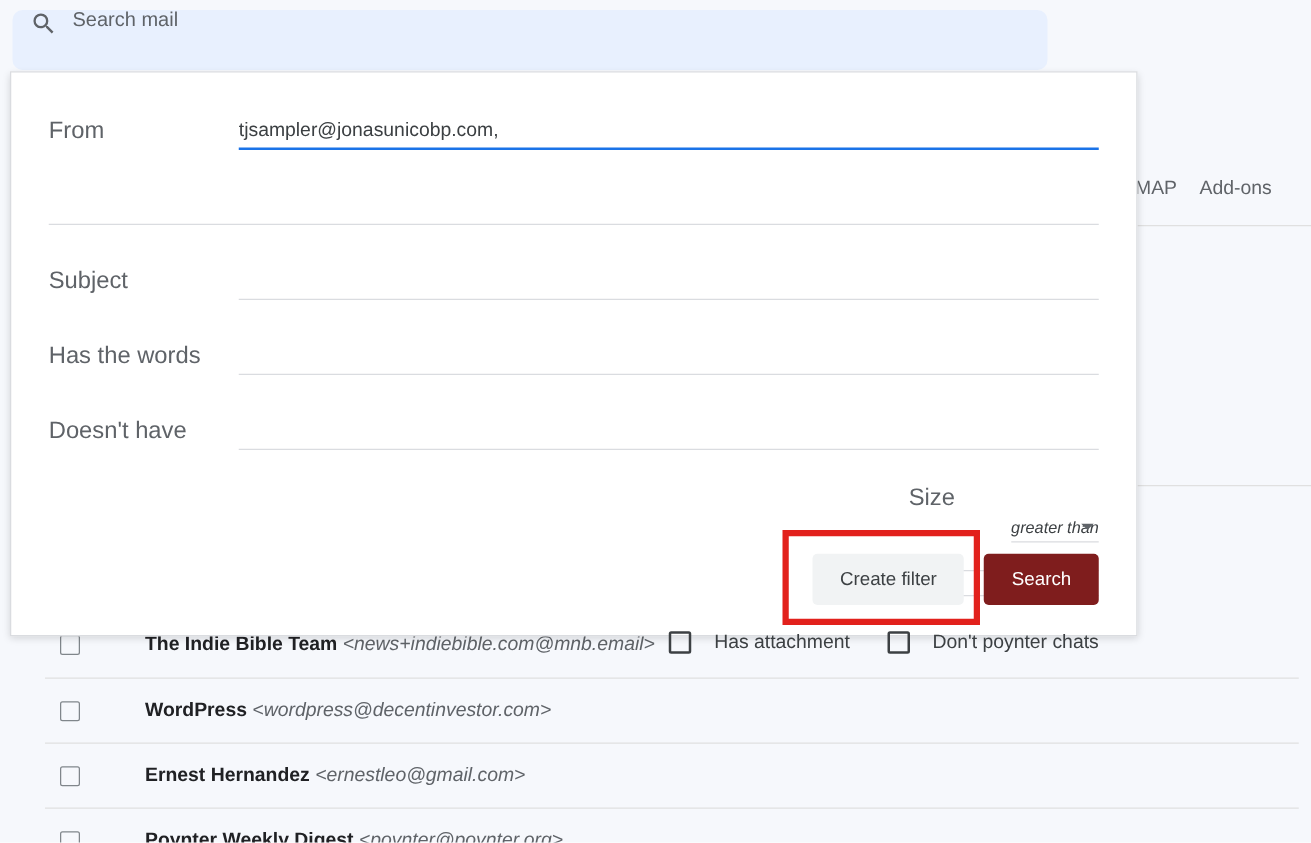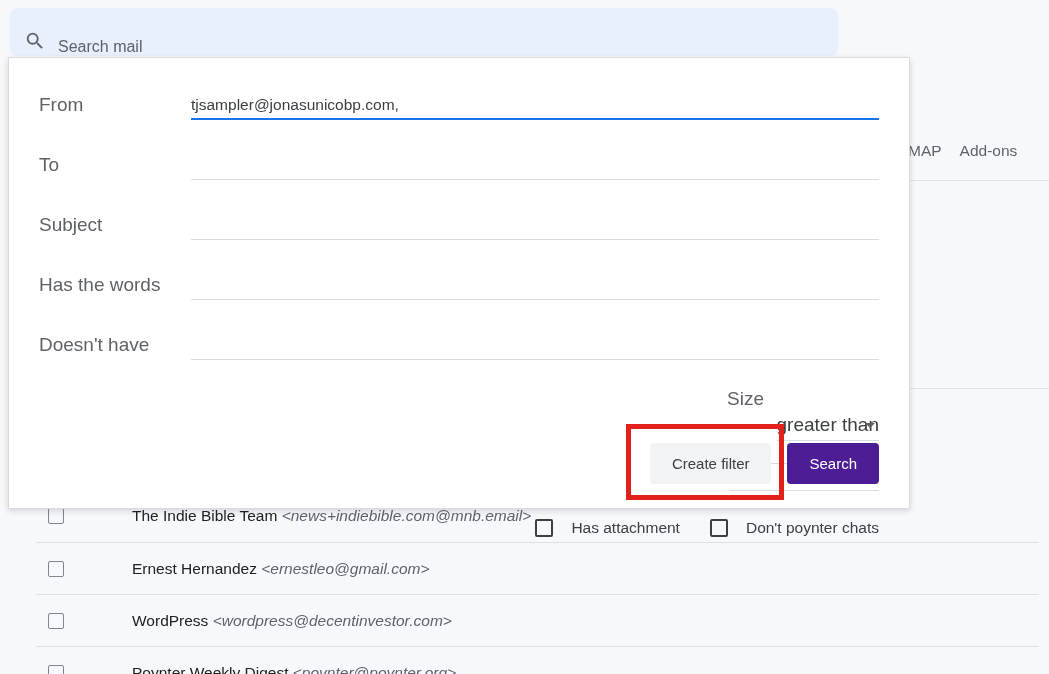--- a/index.html
+++ b/index.html
@@ -17,21 +17,21 @@
     }
     .search-bar {
       position: absolute;
       top: 8px;
       left: 10px;
       width: 828px;
       height: 48px;
       background: #e8f0fe;
       border-radius: 8px;
       display: flex;
-      align-items: flex-end;
+      align-items: flex-start;
       padding-left: 14px;
     }
     .search-icon svg {
       width: 22px;
       height: 22px;
       fill: #5f6368;
     }
     .search-placeholder {
       margin-left: 12px;
       color: #5f6368;
@@ -89,22 +89,23 @@
     .size-select-wrap {
       position: relative;
       flex: 1;
       max-width: 315px;
       border-bottom: 1px solid #dadce0;
       display: flex;
       align-items: center;
       padding-bottom: 4px;
     }
     .size-select-text {
-      font-size: 19px;
+      font-size: 13px;
       color: #3c4043;
+      font-style: italic;
     }
     .size-caret {
       position: absolute;
       right: 4px;
       width: 0;
       height: 0;
       border-left: 5px solid transparent;
       border-right: 5px solid transparent;
       border-top: 5px solid #5f6368;
     }
@@ -160,21 +161,21 @@
       background: #f1f3f4;
       color: #3c4043;
       font-size: 15px;
       font-weight: 500;
       padding: 12px 22px;
       border: none;
       border-radius: 4px;
       cursor: pointer;
     }
     .btn-search {
-      background: #4c1d95;
+      background: #7f1d1d;
       color: #fff;
       font-size: 15px;
       font-weight: 500;
       padding: 12px 22px;
       border: none;
       border-radius: 4px;
       cursor: pointer;
     }
     .highlight-box {
       position: absolute;
@@ -231,22 +232,21 @@
       height: 16px;
       border: 1.5px solid #80868b;
       border-radius: 2px;
       margin-right: 52px;
     }
     .email-sender {
       font-size: 15.5px;
       color: #202124;
     }
     .email-sender b {
-      font-weight: 400;
-      margin-left: 16px;
+      font-weight: 700;
     }
     .email-address {
       color: #5f6368;
       font-style: italic;
     }
   </style>
 </head>
 <body>
 
 <div class="search-bar">
@@ -268,21 +268,20 @@
 <div class="dropdown-panel">
 
   <div class="form-row">
     <div class="form-label">From</div>
     <div class="form-input-wrap">
       <input class="form-input active" value="tjsampler@jonasunicobp.com," style="">
     </div>
   </div>
 
   <div class="form-row">
-    <div class="form-label">To</div>
     <div class="form-input-wrap">
       <input class="form-input" style="">
     </div>
   </div>
 
   <div class="form-row">
     <div class="form-label">Subject</div>
     <div class="form-input-wrap">
       <input class="form-input" style="">
     </div>
@@ -334,23 +333,23 @@
   <div class="highlight-box"></div>
 </div>
 
 <div class="email-list">
   <div class="email-row">
     <div class="email-checkbox"></div>
     <span class="email-sender"><b>The Indie Bible Team</b> <span class="email-address">&lt;news+indiebible.com@mnb.email&gt;</span></span>
   </div>
   <div class="email-row">
     <div class="email-checkbox"></div>
-    <span class="email-sender"><b>Ernest Hernandez</b> <span class="email-address">&lt;ernestleo@gmail.com&gt;</span></span>
+    <span class="email-sender"><b>WordPress</b> <span class="email-address">&lt;wordpress@decentinvestor.com&gt;</span></span>
   </div>
   <div class="email-row">
     <div class="email-checkbox"></div>
-    <span class="email-sender"><b>WordPress</b> <span class="email-address">&lt;wordpress@decentinvestor.com&gt;</span></span>
+    <span class="email-sender"><b>Ernest Hernandez</b> <span class="email-address">&lt;ernestleo@gmail.com&gt;</span></span>
   </div>
   <div class="email-row">
     <div class="email-checkbox"></div>
     <span class="email-sender"><b>Poynter Weekly Digest</b> <span class="email-address">&lt;poynter@poynter.org&gt;</span></span>
   </div>
 </div>
 
 </body></html>

